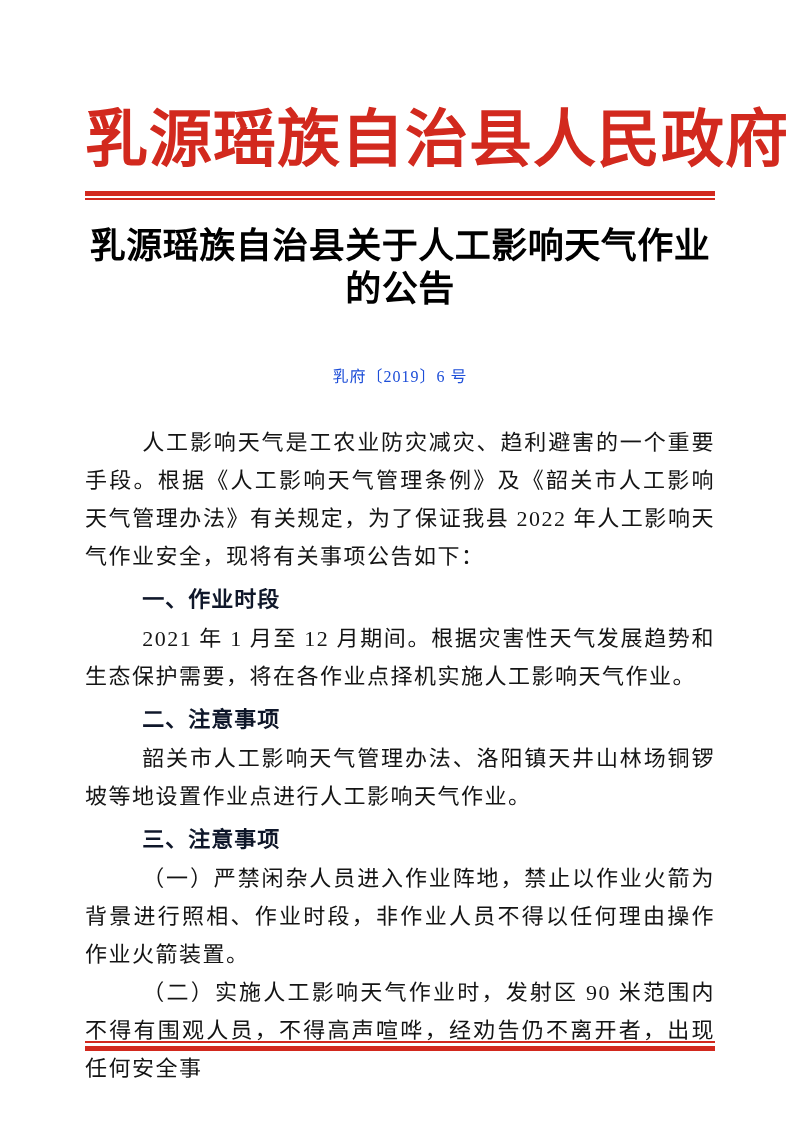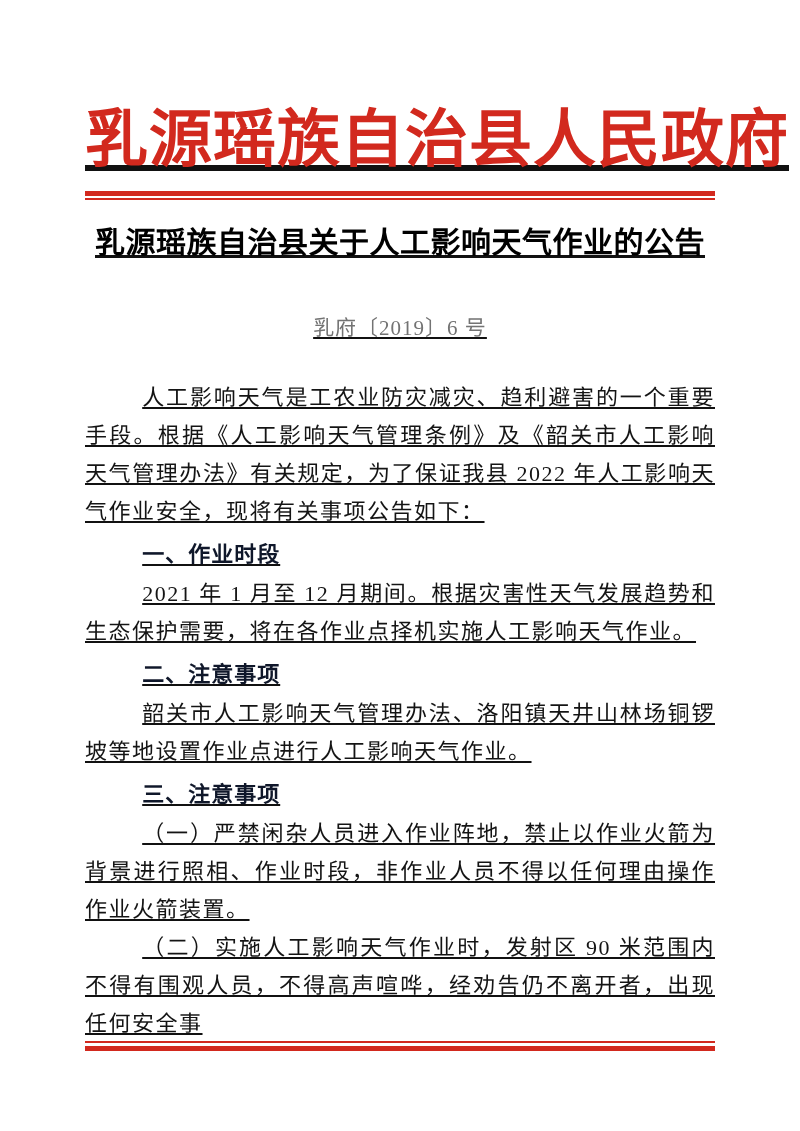--- a/index.html
+++ b/index.html
@@ -12,21 +12,20 @@
     height: 1131px;
     position: relative;
     overflow: hidden;
     font-family: "Liberation Serif", serif;
     color: #111111;
   }
   .page {
     position: absolute;
     inset: 0;
     background: #ffffff;
-    text-decoration: underline;
   }
   .content {
     padding: 0 85px;
   }
   
   .masthead {
     margin-top: 106px;
     text-align: center;
     color: #d2291e;
     font-size: 63px;
@@ -40,32 +39,32 @@
   .rule-top {
     margin-top: 16px;
   }
   .rule-top .thick { height: 5px; background: #d2291e; }
   .rule-top .gap   { height: 2px; }
   .rule-top .thin  { height: 2px; background: #d2291e; }
 
   .announcement-title {
     margin-top: 25px;
     text-align: center;
-    font-size: 30px;
+    font-size: 36px;
     line-height: 1.2;
     font-weight: 700;
     color: #000000;
     letter-spacing: 0.5px;
   }
   .doc-number {
     margin-top: 55px;
     text-align: center;
-    font-size: 21px;
+    font-size: 16px;
     line-height: 1.2;
-    color: #737373;
+    color: #1d4ed8;
     letter-spacing: 1px;
   }
 
   .body-text {
     margin-top: 38px;
     font-size: 22px;
     line-height: 38px;
     text-align: justify;
     letter-spacing: 1.5px;
     color: #141414;

